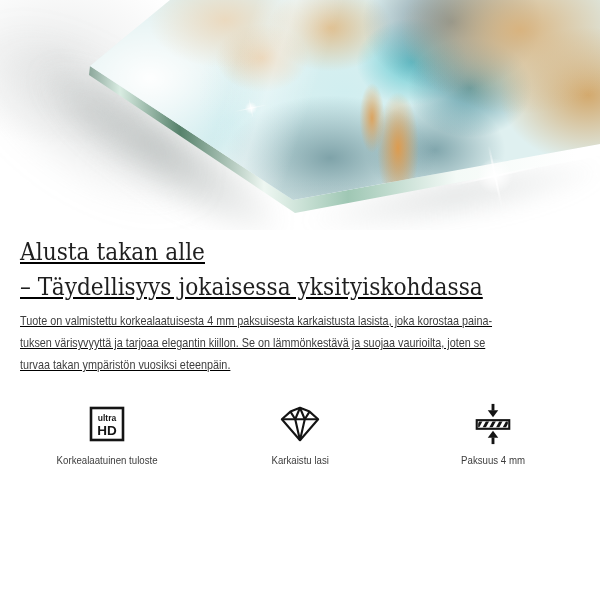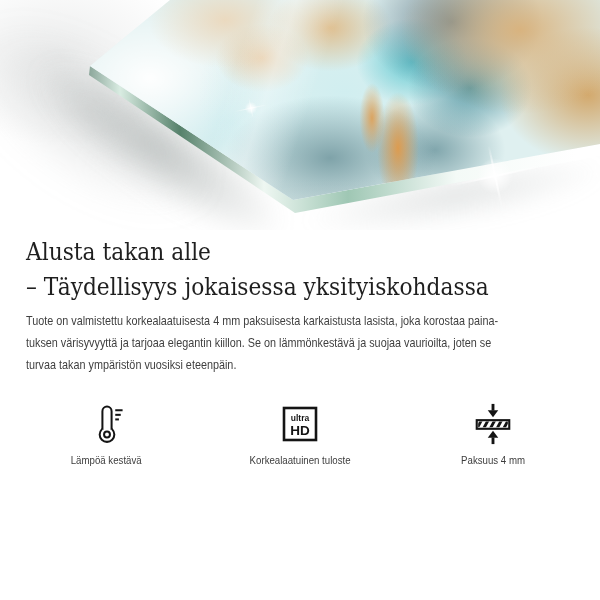--- a/index.html
+++ b/index.html
@@ -78,21 +78,21 @@
     position: absolute; height: 2.4px; border-radius: 2px; top: -1.2px;
     background: linear-gradient(90deg, rgba(255,255,255,0), rgba(255,255,255,0.95) 45%, rgba(255,255,255,0.95) 55%, rgba(255,255,255,0));
     filter: blur(0.4px);
   }
   .sparkle .ray-a { width: 96px; left: -48px; transform: rotate(-12deg); }
   .sparkle .ray-b { width: 62px; left: -31px; transform: rotate(78deg); }
   .sparkle-main { left: 495px; top: 176px; }
   .sparkle-mini { left: 251px; top: 108px; transform: scale(0.35); }
 
   
-  .content { padding: 0 26px; }
+  .content { padding: 0 20px; text-decoration: underline; }
   .page-heading {
     margin: 4px 0 0 0;
     font-family: "DejaVu Serif", "Liberation Serif", serif;
     font-weight: 400;
     font-size: 25px; line-height: 35px;
     color: #1f1f1f;
     white-space: pre-line;
     transform: scaleX(0.87); transform-origin: 0 0;
     width: 640px;
   }
@@ -149,46 +149,43 @@
 <div class="content">
   <h1 class="page-heading">Alusta takan alle
 – Täydellisyys jokaisessa yksityiskohdassa</h1>
   <p class="body-text">Tuote on valmistettu korkealaatuisesta 4 mm paksuisesta karkaistusta lasista, joka korostaa paina-
 tuksen värisyvyyttä ja tarjoaa elegantin kiillon. Se on lämmönkestävä ja suojaa vaurioilta, joten se
 turvaa takan ympäristön vuosiksi eteenpäin.</p>
 </div>
 
 <div class="features">
 
-  <div class="feature">
-    <div class="icon-box">
-      <svg class="ico" width="44" height="44" viewBox="0 0 48 48">
-        <circle cx="24" cy="35.5" r="8"></circle>
-        <path d="M19 30 V10 a5 5 0 0 1 10 0 V30" fill="#ffffff"></path>
-        <circle cx="24" cy="35.5" r="3.2"></circle>
-        <line x1="33" y1="9" x2="41" y2="9"></line>
-        <line x1="33" y1="14" x2="39" y2="14"></line>
-        <line x1="33" y1="19" x2="37" y2="19"></line>
-      </svg>
-    </div>
-    <div class="label">Lämpöä kestävä</div>
-  </div>
 
   <div class="feature">
     <div class="icon-box">
       <svg class="ico" width="36" height="36" viewBox="0 0 36 36">
         <rect x="2" y="2" width="32" height="32" stroke-width="2.6"></rect>
         <text x="18" y="14.5" font-size="8.5" text-anchor="middle">ultra</text>
         <text x="18" y="28.5" font-size="13.5" text-anchor="middle">HD</text>
       </svg>
     </div>
     <div class="label">Korkealaatuinen tuloste</div>
   </div>
 
 
+  <div class="feature">
+    <div class="icon-box">
+      <svg class="ico" width="42" height="38" viewBox="0 0 44 38" stroke-width="2" stroke-linejoin="round">
+        <path d="M22 2 L32 6 L41 14 L22 36 L3 14 L12 6 Z"></path>
+        <path d="M3 14 H41"></path>
+        <path d="M12 6 L17 14 M22 2 L17 14 M22 2 L27 14 M32 6 L27 14 M17 14 L22 36 M27 14 L22 36"></path>
+      </svg>
+    </div>
+    <div class="label">Karkaistu lasi</div>
+  </div>
 
 
   <div class="feature">
     <div class="icon-box">
       <svg width="40" height="44" viewBox="0 0 40 46">
         <g stroke="#141414" stroke-width="3" fill="#141414">
           <line x1="20" y1="2" x2="20" y2="9"></line>
           <polygon points="14.5,8.5 25.5,8.5 20,16" stroke-width="0"></polygon>
           <line x1="20" y1="44" x2="20" y2="37"></line>
           <polygon points="14.5,37.5 25.5,37.5 20,30" stroke-width="0"></polygon>

